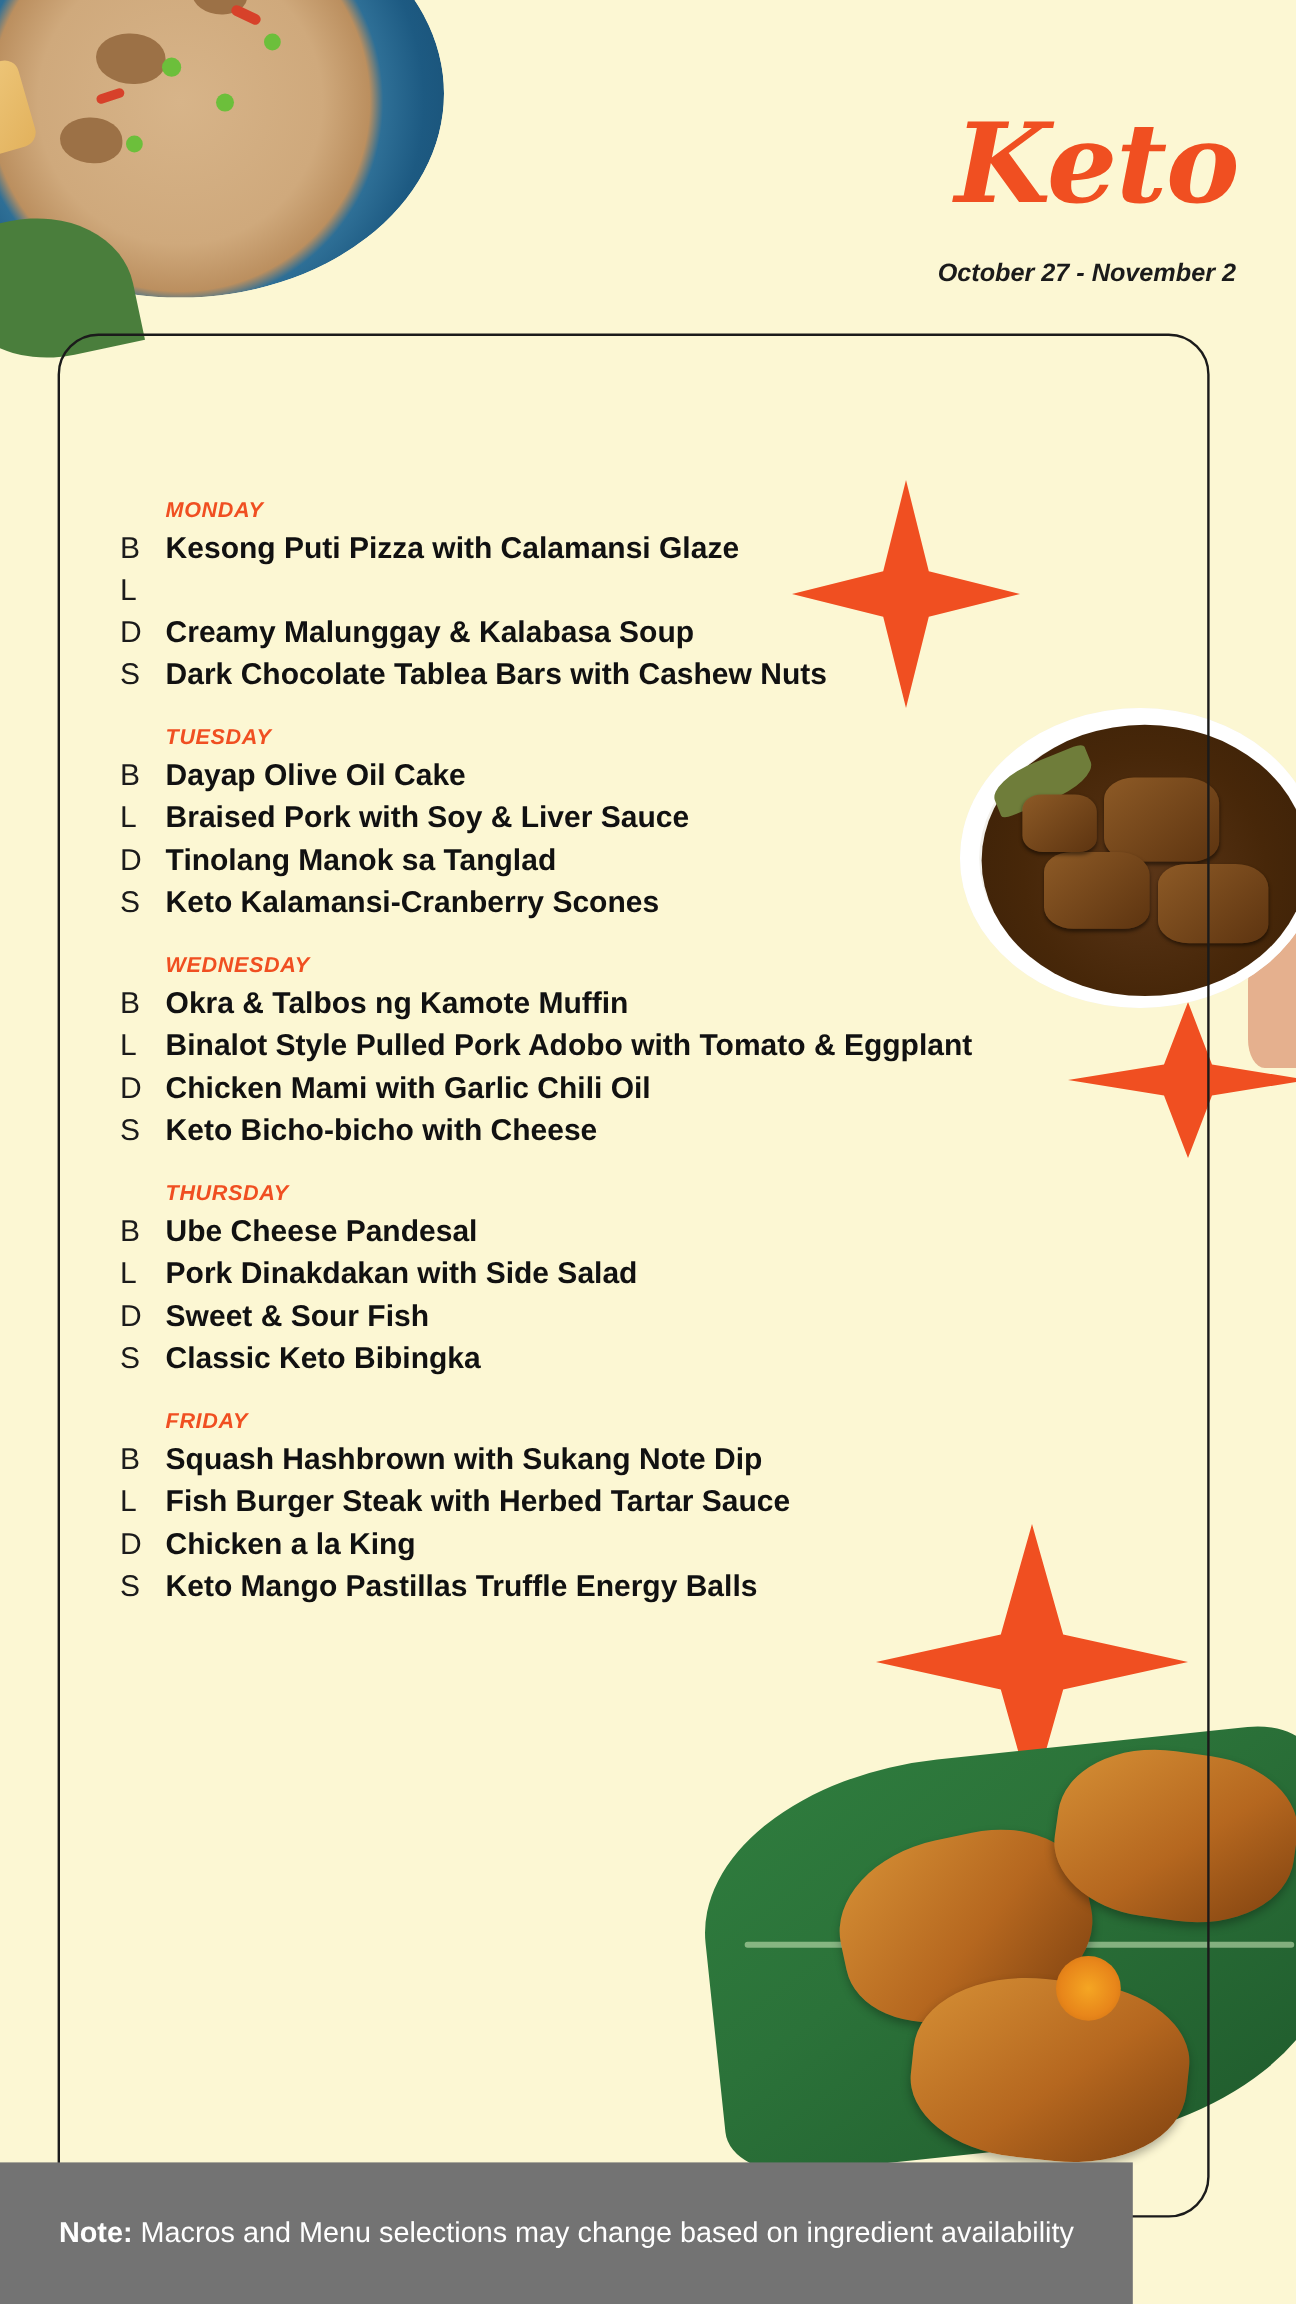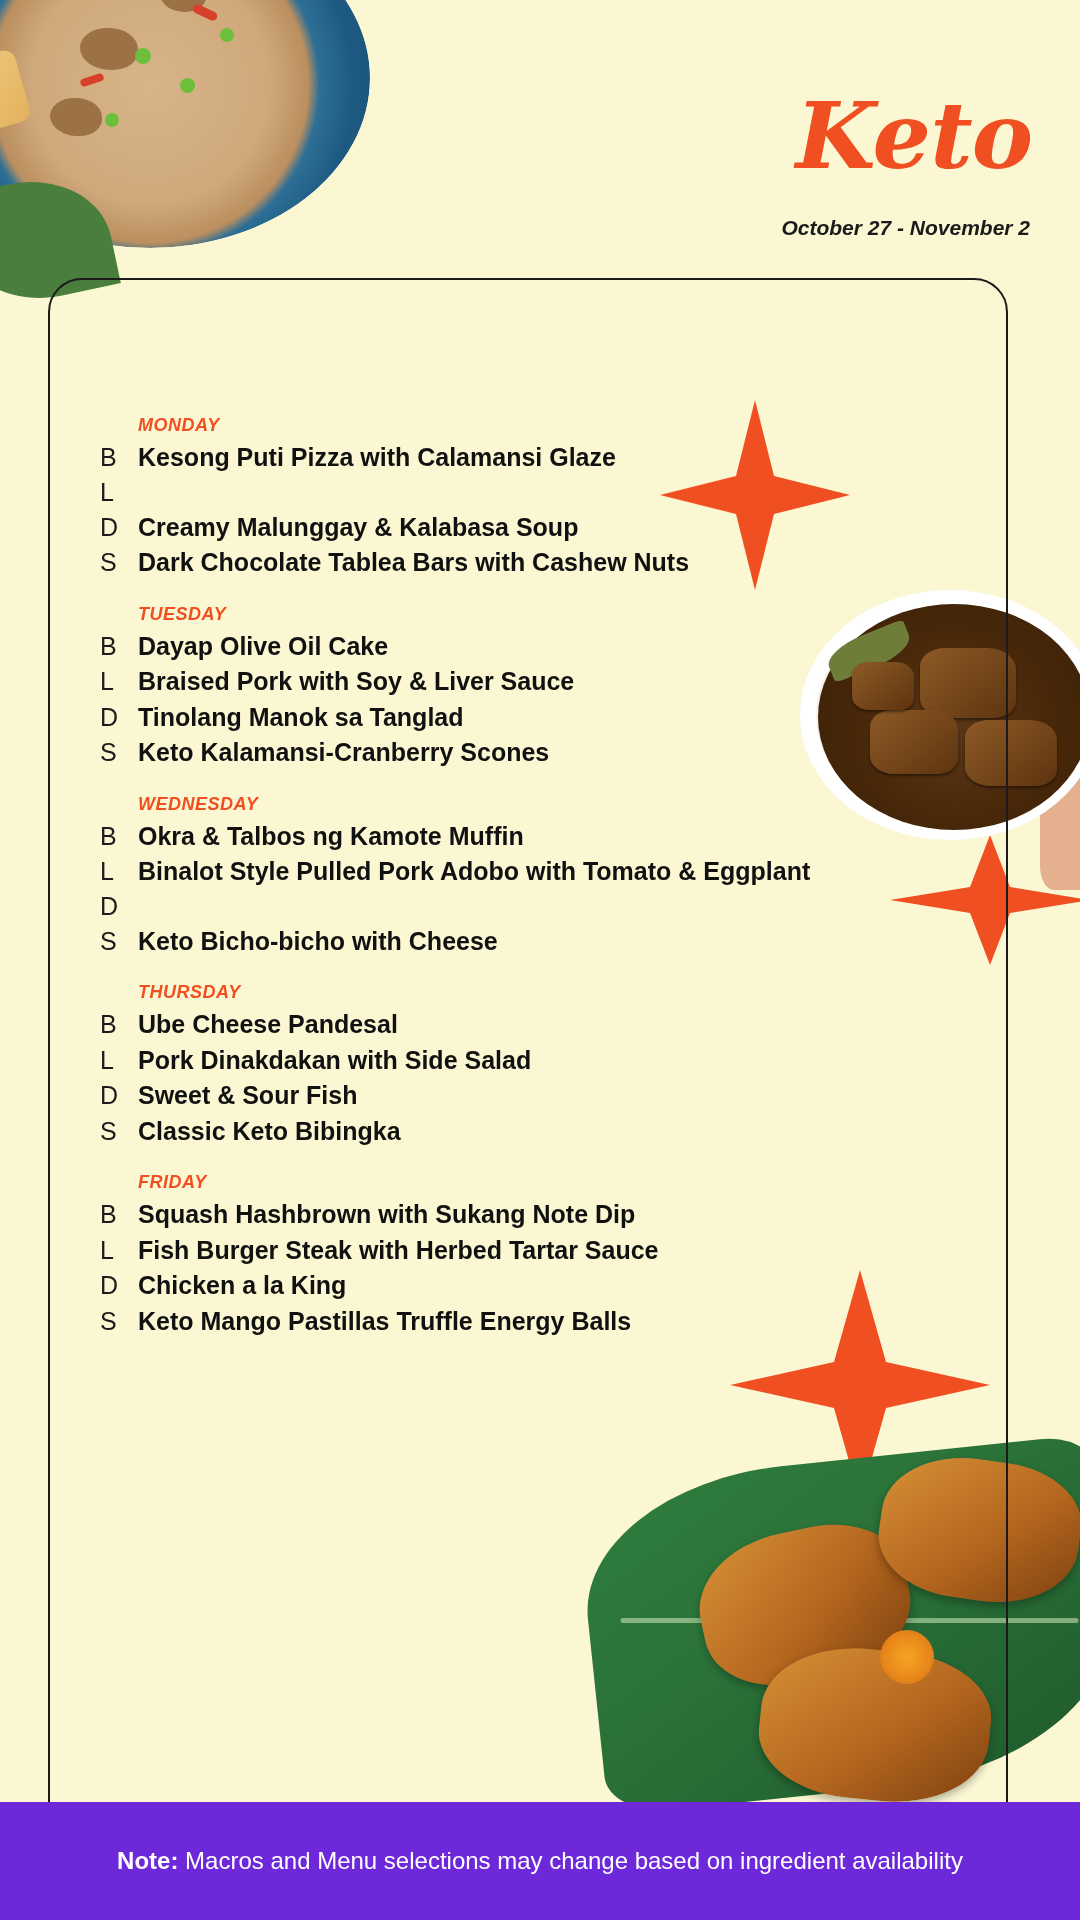--- a/index.html
+++ b/index.html
@@ -244,23 +244,23 @@
     font-family: "Liberation Sans", sans-serif;
     font-weight: 600;
     line-height: 1.22;
   }
 
   
   .footer {
     position: absolute;
     left: 0;
     bottom: 0;
-    width: 1080px;
+    width: 944px;
     height: 118px;
-    background: #6d28d9;
+    background: #737373;
     color: #ffffff;
     display: flex;
     flex-direction: column;
     justify-content: center;
     text-align: center;
   }
   .footer-line {
     font-size: 24px;
     line-height: 1.35;
     font-family: "Liberation Sans", sans-serif;
@@ -359,20 +359,21 @@
       <div class="meal">
         <span class="meal-code">B</span>
         <span class="meal-name">Okra &amp; Talbos ng Kamote Muffin</span>
       </div>
       <div class="meal">
         <span class="meal-code">L</span>
         <span class="meal-name">Binalot Style Pulled Pork Adobo with Tomato &amp; Eggplant</span>
       </div>
       <div class="meal">
         <span class="meal-code">D</span>
+        <span class="meal-name">Chicken Mami with Garlic Chili Oil</span>
       </div>
       <div class="meal">
         <span class="meal-code">S</span>
         <span class="meal-name">Keto Bicho-bicho with Cheese</span>
       </div>
     </div>
     <div class="day-block">
       <div class="day-name">THURSDAY</div>
       <div class="meal">
         <span class="meal-code">B</span>

